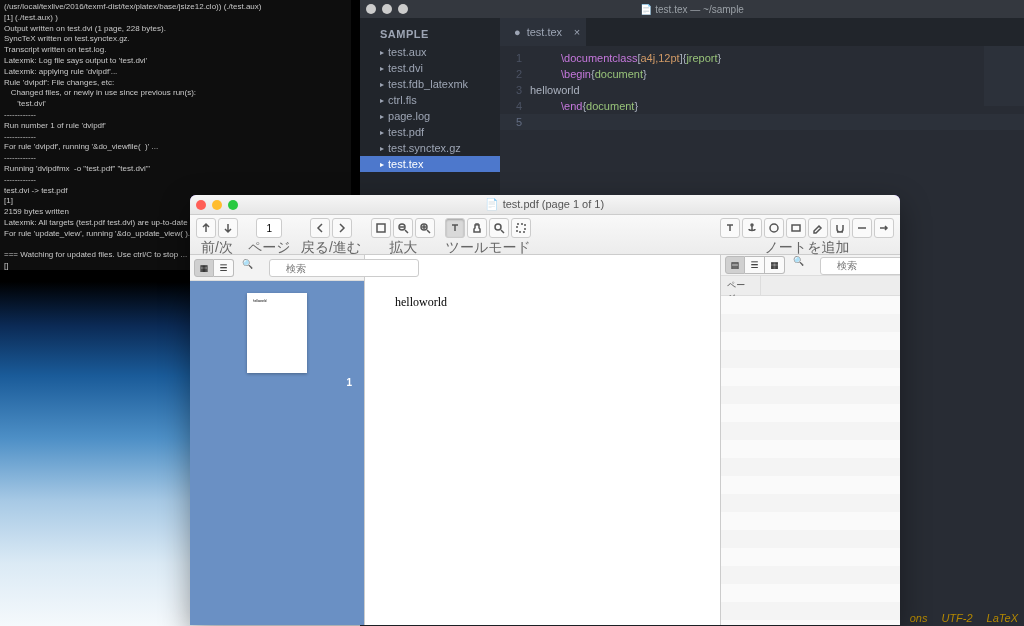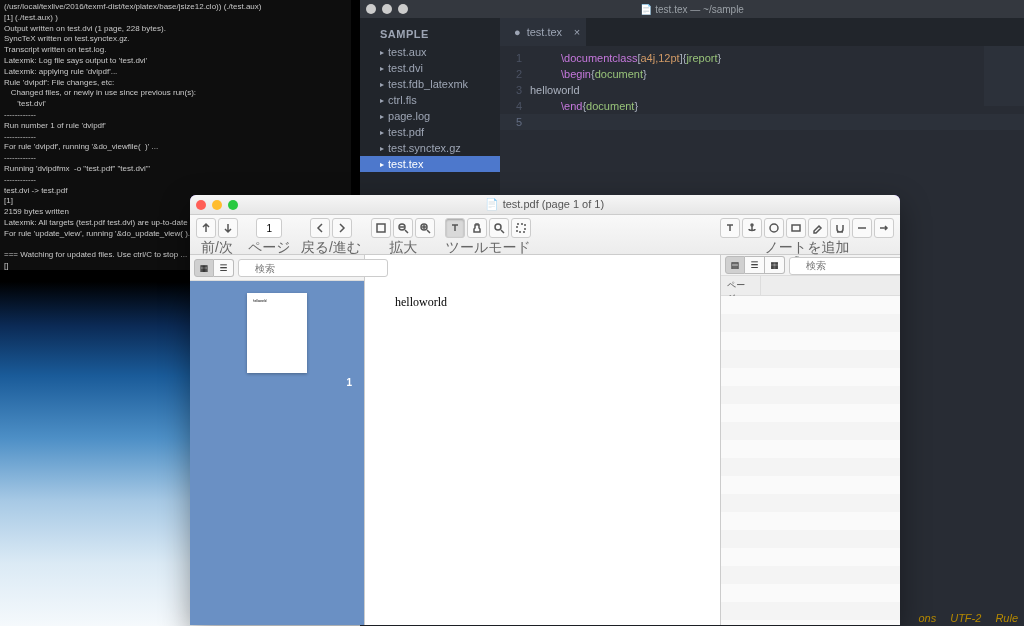--- a/index.html
+++ b/index.html
@@ -58,21 +58,21 @@
 .pdf-body{display:flex;height:calc(100% - 60px);}
 .panel-left{width:175px;background:#ededed;border-right:1px solid #ccc;display:flex;flex-direction:column;}
 .panel-right{width:180px;background:#ededed;border-left:1px solid #ccc;display:flex;flex-direction:column;}
 .panel-top{height:26px;background:#f3f3f3;border-bottom:1px solid #ddd;display:flex;align-items:center;padding:0 4px;gap:4px;}
 .seg{display:flex;}
 .seg button{width:20px;height:18px;border:1px solid #bbb;background:#fafafa;font-size:9px;}
 .seg button.active{background:#d0d0d0;}
 .seg button:first-child{border-radius:3px 0 0 3px;}
 .seg button:last-child{border-left:0;border-radius:0 3px 3px 0;}
 .seg3 button:nth-child(2){border-left:0;}
-.search{flex:1;height:18px;border:1px solid #ccc;border-radius:3px;background:#fff;font-size:10px;padding-left:16px;position:relative;}
+.search{flex:1;height:18px;border:1px solid #ccc;border-radius:3px;background:#fff;font-size:10px;padding-left:16px;position:relative;margin-left:31px;}
 .search-wrap{flex:1;position:relative;}
 .search-wrap::before{content:"🔍";position:absolute;left:4px;top:1px;font-size:9px;color:#888;}
 .thumb-area{flex:1;background:#6a90c4;padding:12px;display:flex;flex-direction:column;align-items:center;}
 .thumb-page{width:60px;height:80px;background:#fff;box-shadow:0 1px 3px rgba(0,0,0,0.3);padding:6px;font-size:3px;}
 .thumb-num{align-self:flex-end;margin-top:4px;font-size:10px;color:#fff;font-weight:600;}
 .note-header{display:flex;height:20px;border-bottom:1px solid #ddd;}
 .note-header div{flex:1;padding:3px 6px;font-size:9px;color:#555;border-right:1px solid #ddd;}
 .note-rows{flex:1;display:flex;flex-direction:column;}
 .note-rows div{height:18px;border-bottom:0;}
 .note-rows div:nth-child(even){background:#f4f4f4;}
@@ -183,21 +183,21 @@
           <div><span class="tok-cmd">\end</span><span class="tok-br">{</span><span class="tok-str">document</span><span class="tok-br">}</span></div>
           <div class="current">&nbsp;</div>
         </div>
       </div>
       <div class="minimap"></div>
     </div>
   </div>
   <div class="statusbar">
     <span>ons</span>
     <span>UTF-2</span>
-    <span>Rule</span>
+    <span>LaTeX</span>
   </div>
 </div>
 
 <div class="pdfwin">
   <div class="pdf-titlebar">
     <div class="traffic" style="margin-left:6px;">
       <div class="dot red"></div>
       <div class="dot yellow"></div>
       <div class="dot green"></div>
     </div>

